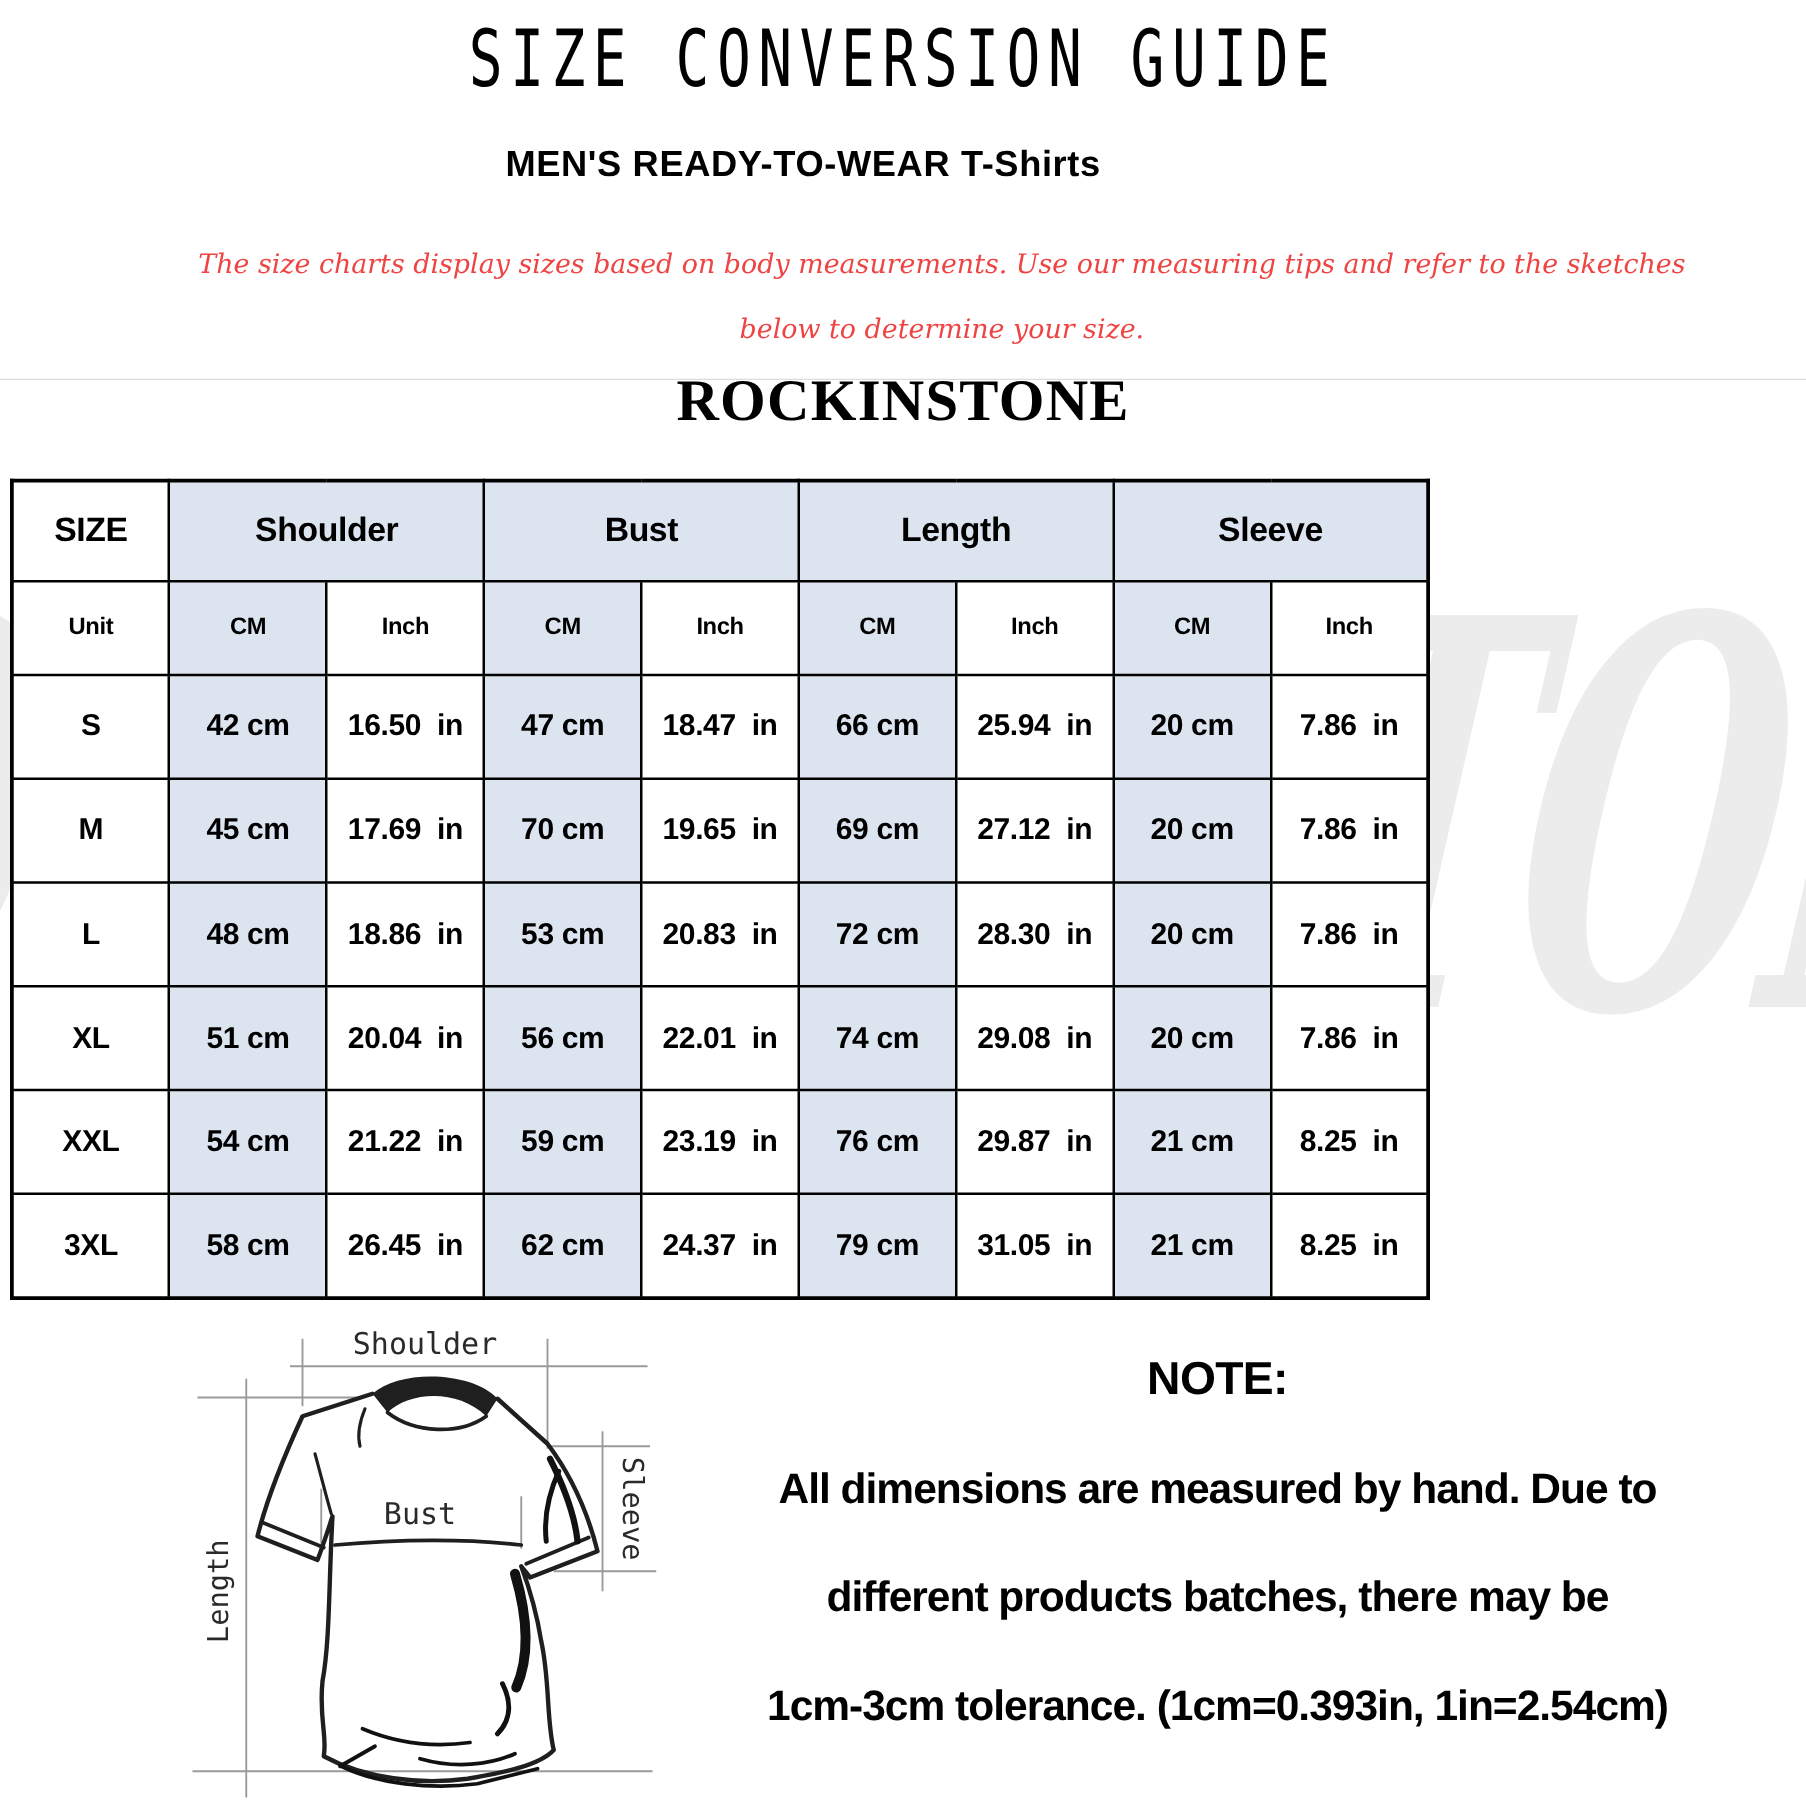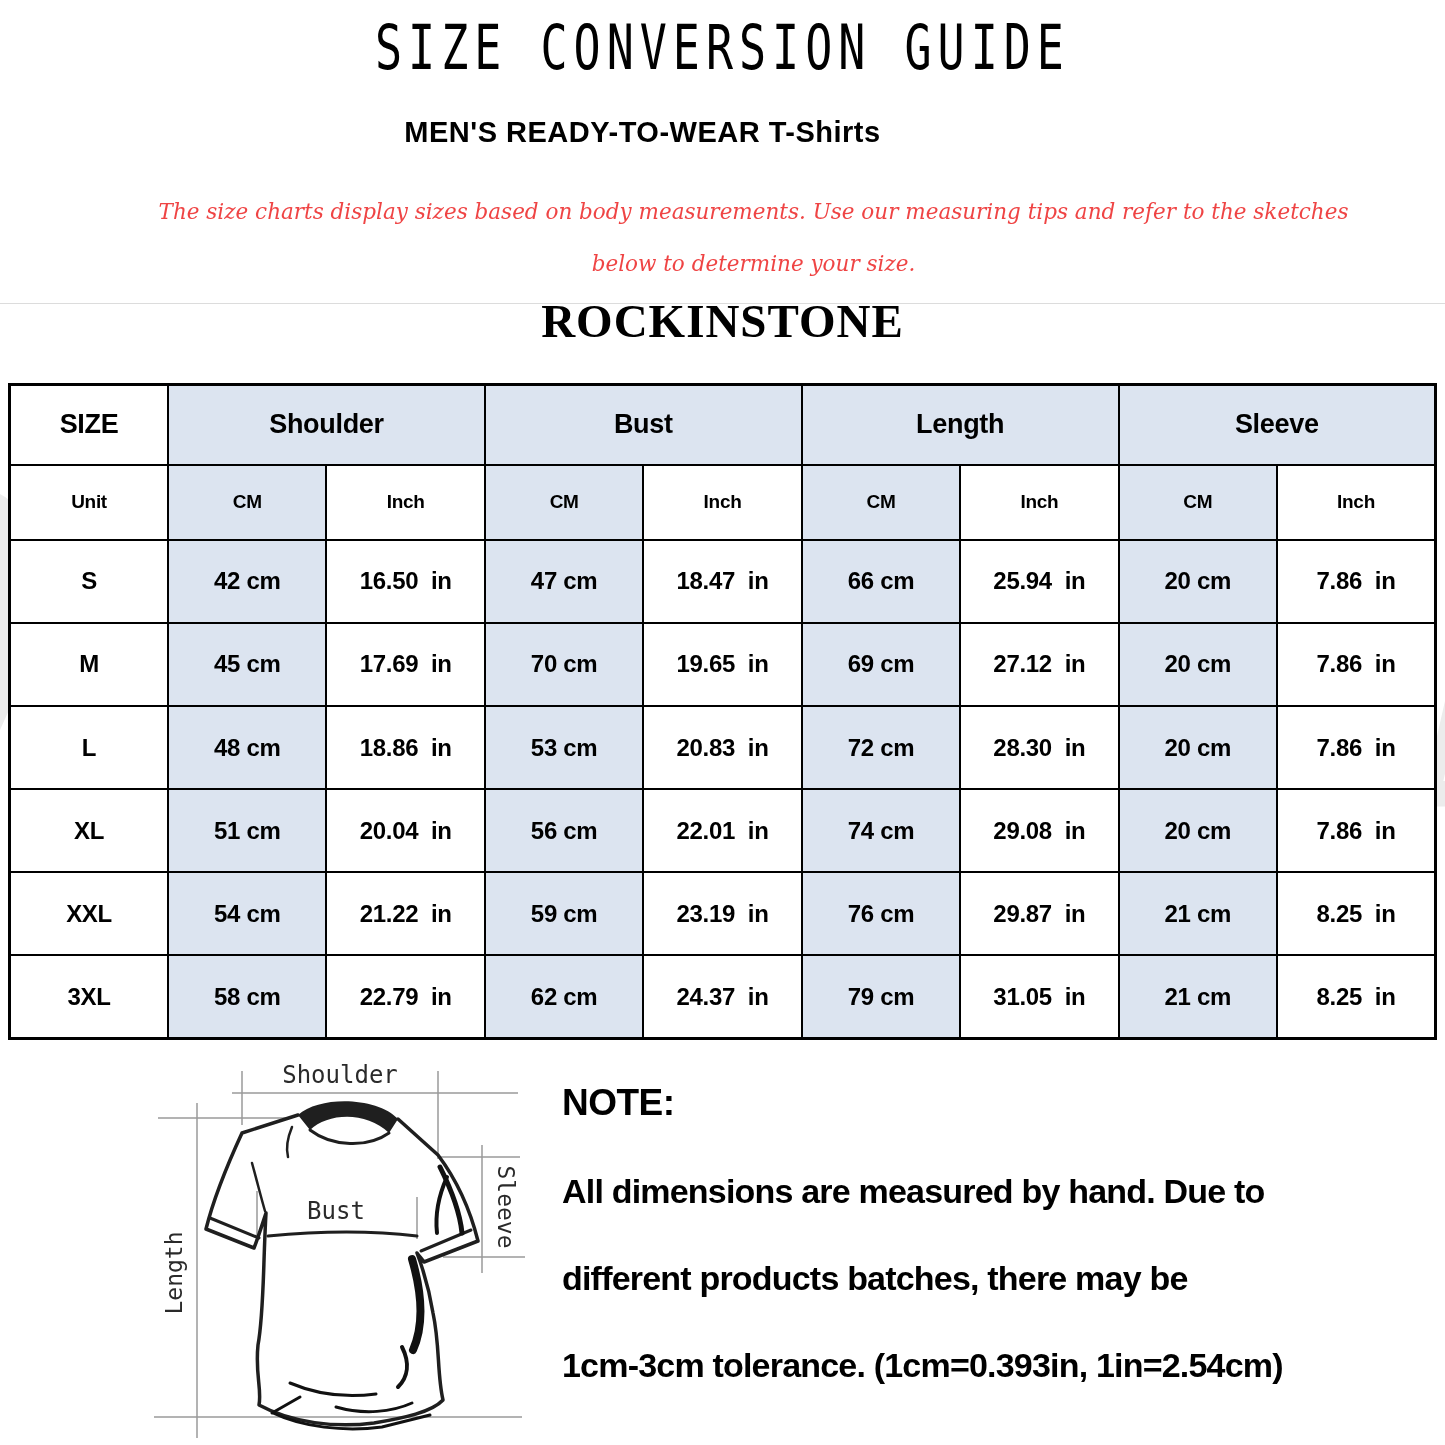--- a/index.html
+++ b/index.html
@@ -24,38 +24,38 @@
               font-size:29px; font-weight:bold; letter-spacing:0.5px; }
   .description { top:186px; left:0; width:1445px; text-align:center;
                  font-family:"DejaVu Serif", serif; font-style:italic;
                  font-size:21.5px; line-height:52px; color:#ef4444;margin-left:31px; }
   .thin-rule { top:303px; left:0; width:1445px; height:1px; background:#dcdcdc; }
   .brand { top:294px; left:0; width:1445px; text-align:center;
            font-family:"Liberation Serif", serif; font-weight:bold;
            font-size:47px; letter-spacing:1px; }
 
   
-  .size-table { top:383px; left:8px; width:1429px; height:657px;
+  .size-table { top:383px; left:8px; width:1136px; height:657px;
                 border-collapse:collapse; table-layout:fixed;
                 text-align:center; font-weight:bold;
                 border:3px solid #000; background:#fff; }
   .size-table td { border:2px solid #000; white-space:pre; vertical-align:middle;
                    font-size:24px; letter-spacing:-0.3px; }
   .size-table tr.r-head td { font-size:27px; height:80px; }
   .size-table tr.r-unit td { font-size:19px; height:75px; }
   .size-table tr.r-data td { height:83px; }
   .blue { background:#dce4f0; }
 
   
   .diagram { top:1045px; left:140px; width:430px; height:400px; }
   .diagram svg { width:100%; height:100%; display:block; }
   .diagram text { font-family:"DejaVu Sans Mono", monospace; fill:#2a2a2a; }
 
   
-  .note { top:1082px; left:562px; width:860px; }
+  .note { top:1082px; left:544px; width:860px;text-align:center; }
   .note-heading { font-size:37px; font-weight:bold; margin-bottom:36px; letter-spacing:-0.5px; }
   .note-line { font-size:34px; font-weight:bold; margin-bottom:32px; letter-spacing:-0.8px;margin-top:48px; }
 </style>
 </head>
 <body>
 
 <div class="watermark">ROCK IN STONE</div>
 
 <div class="layer title-wrap">
   <span class="title-inner">SIZE CONVERSION GUIDE</span>
@@ -150,21 +150,21 @@
     <td class="blue">59 cm</td>
     <td>23.19  in</td>
     <td class="blue">76 cm</td>
     <td>29.87  in</td>
     <td class="blue">21 cm</td>
     <td>8.25  in</td>
   </tr>
   <tr class="r-data">
     <td>3XL</td>
     <td class="blue">58 cm</td>
-    <td>22.79  in</td>
+    <td>26.45  in</td>
     <td class="blue">62 cm</td>
     <td>24.37  in</td>
     <td class="blue">79 cm</td>
     <td>31.05  in</td>
     <td class="blue">21 cm</td>
     <td>8.25  in</td>
   </tr>
 </tbody>
   </table>
 

